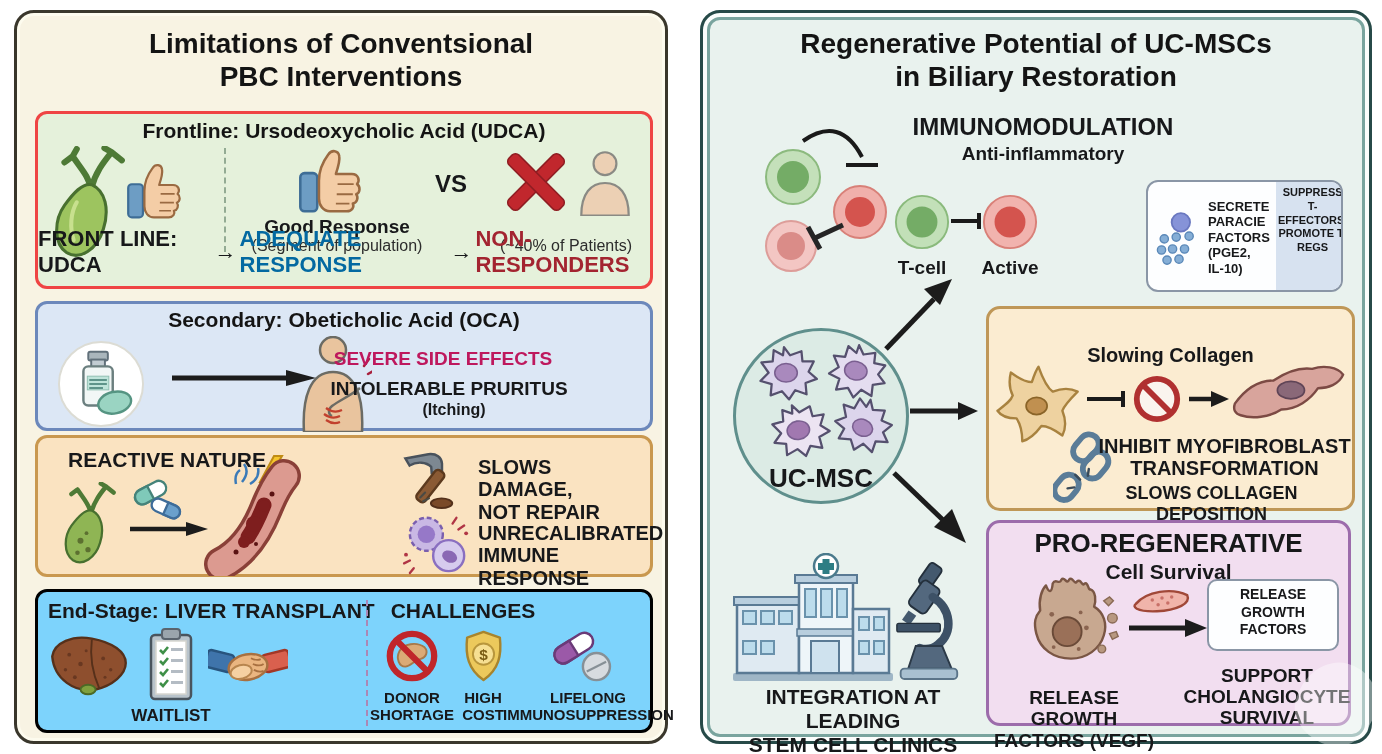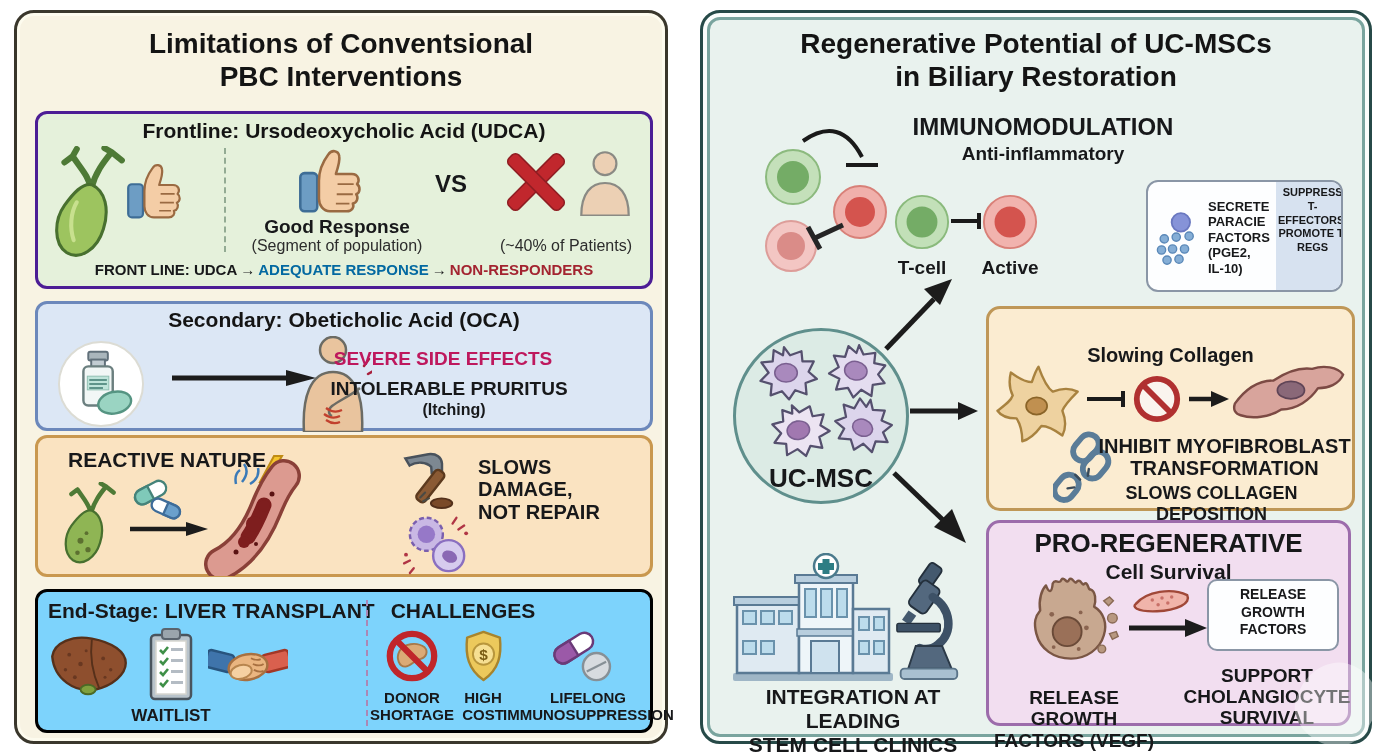--- a/index.html
+++ b/index.html
@@ -7,29 +7,29 @@
   body{background:#ffffff;font-family:"Liberation Sans","DejaVu Sans",sans-serif;color:#17181a;font-weight:700;}
   #stage{position:relative;width:1382px;height:754px;background:#ffffff;overflow:hidden}
   .abs{position:absolute}
   .ml{white-space:pre-line}
   .ctr{text-align:center}
   .panel{position:absolute;top:10px;height:734px;border-radius:20px}
   .panel.left{left:14px;width:654px;background:#f8f3e3;border:3px solid #3a372c;box-shadow:inset 0 0 0 3px #fdfbee}
   .panel.right{left:700px;width:672px;background:#e9f2ee;border:3px solid #274a48;box-shadow:inset 0 0 0 4px #fbfdfc,inset 0 0 0 7px #79a49e}
   .ptitle{position:absolute;left:0;right:0;top:14px;text-align:center;font-size:28px;line-height:1.18;color:#141414;white-space:pre-line}
   .box{position:absolute;border-radius:12px}
-  .box.green{background:#e5f1db;border:3px solid #4c1d95}
+  .box.green{background:#e5f1db;border:3px solid #ef4444}
   .box.blue{background:#dce7f5;border:3px solid #6c88bb}
   .box.orange{background:#fae3c1;border:3px solid #c9984f}
   .box.purple{background:#7dd3fc;border:3px solid #000000}
   .bhdr{position:absolute;left:0;right:0;text-align:center;font-size:21px;color:#141414}
   .lbl{font-size:19px}
   .sub{font-size:16px;font-weight:400;color:#2c2c2c}
   .dash-v{position:absolute;border-left:2.5px dashed #93ab93}
-  .flow{position:absolute;left:0;right:0;display:flex;justify-content:center;align-items:center;gap:3px;font-size:15px}
+  .flow{position:absolute;left:0;right:0;display:flex;justify-content:center;align-items:center;gap:3px;font-size:22px}
   .flow .g{color:#0369a1}
   .flow .r{color:#a32430}
   .redtxt{color:#be185d}
   .rbox{position:absolute;border-radius:14px}
   .rbox.tan{background:#fbecd1;border:3px solid #bf9757}
   .rbox.pink{background:#f2def0;border:3px solid #9c6cab}
   .whitebox{background:#fdfeff;border:2.5px solid #8a96a6;border-radius:10px}
   .secrete{position:absolute;background:#fdfeff;border:2.5px solid #8a96a6;border-radius:12px;overflow:hidden;display:flex;flex-direction:row}
   .secrete .toprow{flex:1;display:flex;align-items:center;padding:5px 6px 2px 8px;gap:6px}
   .secrete .toptxt{font-size:13px;line-height:1.2;white-space:pre-line}
@@ -193,20 +193,22 @@
         <circle cx="25" cy="23" r="9" fill="#9678c8"></circle>
         <circle cx="48" cy="45" r="16" fill="#d6cbee" stroke="#8a6fc0" stroke-width="2.5"></circle>
         <ellipse cx="49" cy="46" rx="8" ry="6" transform="rotate(25 49 46)" fill="#8a68b4"></ellipse>
         <g stroke="#b03545" stroke-width="2.4" stroke-linecap="round">
           <path d="M52 12 l4 -6 M58 18 l6 -4 M8 50 l-6 3 M12 58 l-4 5"></path>
         </g>
         <circle cx="66" cy="22" r="2" fill="#b03545"></circle>
           <circle cx="4" cy="44" r="2" fill="#b03545"></circle>
       </svg>
 
+      <div class="abs ml" style="left:440px;top:84px;font-size:20px;line-height:1.12">UNRECALIBRATED
+IMMUNE RESPONSE</div>
     </div>
 
     <div class="box purple" style="left:18px;top:576px;width:618px;height:144px">
       <div class="abs" style="left:10px;top:7px;font-size:21px">End-Stage: LIVER TRANSPLANT</div>
       <div class="abs ctr" style="left:330px;top:7px;width:190px;font-size:21px">CHALLENGES</div>
       <div class="dash-v" style="left:328px;top:8px;height:126px;border-color:#ab87b5"></div>
 
       <svg class="abs" style="left:10px;top:40px;width:82px;height:66px" viewBox="0 0 86 70">
         <path d="M4 26 C6 11 26 3 46 7 C68 11 82 21 82 33 C82 45 68 57 50 61 C28 65 6 50 4 26 Z" fill="#8e4f2e" stroke="#56301a" stroke-width="2.5"></path>
         <path d="M46 8 C44 24 46 42 54 60" stroke="#56301a" stroke-width="2" fill="none"></path>

